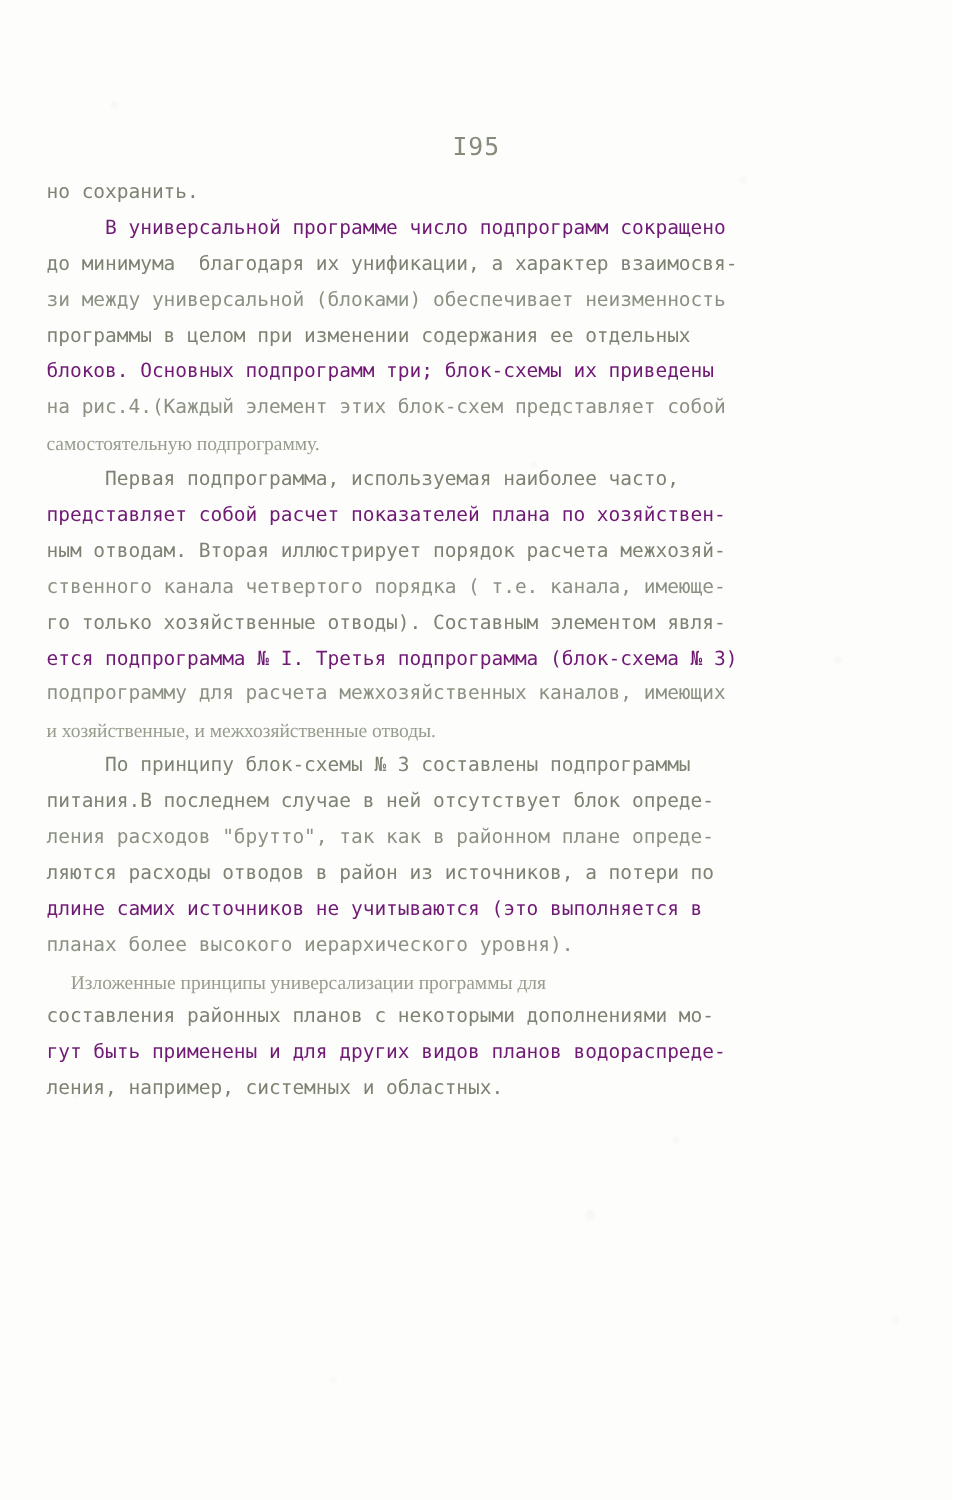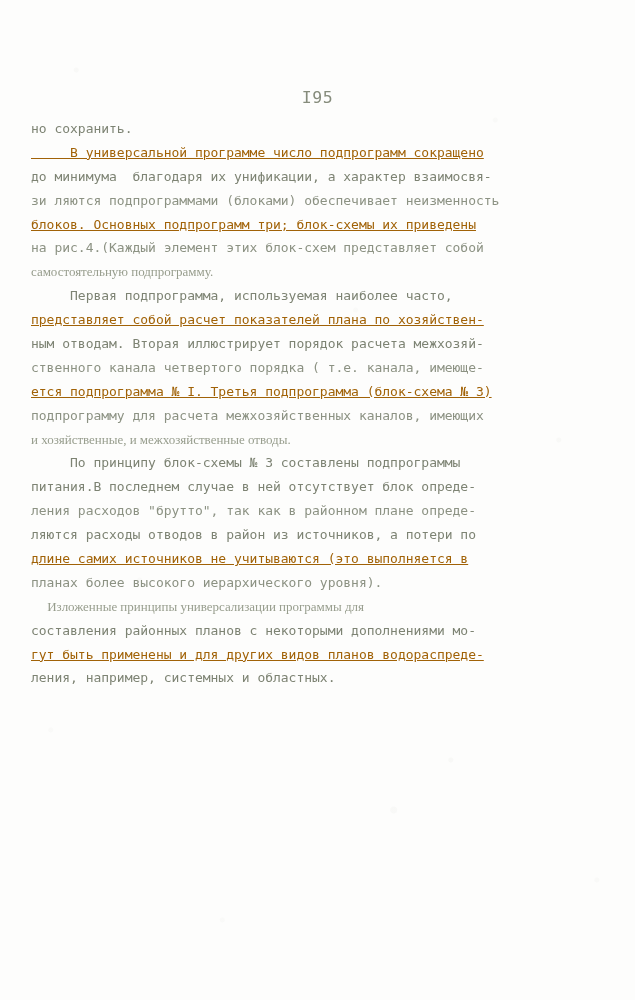--- a/index.html
+++ b/index.html
@@ -65,51 +65,53 @@
     font-family: "DejaVu Sans Mono", "Liberation Mono", monospace;
     font-size: 13px;
     line-height: 23.9px;
     letter-spacing: -0.02px;
     color: #7d8373;
     white-space: pre;
     height: 23.9px;
   }
 
   
-  .ink-dark   { color: #a16207; text-decoration: underline; }
+  .ink-dark   { color: #701a75; }
   .ink-mid    { color: #7d8373; }
   .ink-light  { color: #8c9283; }
   .ink-faint  { color: #979d8d; font-family: Liberation Serif, serif; }
 </style>
 </head>
 <body>
 
 <div class="page">
 
   <div class="paper-grain"></div>
 
   <div class="folio">I95</div>
 
   <div class="body-text">
       <div class="para">
         <div class="line ink-mid">но сохранить.</div>
       </div>
       <div class="para">
         <div class="line ink-dark">     В универсальной программе число подпрограмм сокращено</div>
         <div class="line ink-mid">до минимума  благодаря их унификации, а характер взаимосвя-</div>
-        <div class="line ink-light">зи ляются подпрограммами (блоками) обеспечивает неизменность</div>
+        <div class="line ink-light">зи между универсальной (блоками) обеспечивает неизменность</div>
+        <div class="line ink-mid">программы в целом при изменении содержания ее отдельных</div>
         <div class="line ink-dark">блоков. Основных подпрограмм три; блок-схемы их приведены</div>
         <div class="line ink-light">на рис.4.(Каждый элемент этих блок-схем представляет собой</div>
         <div class="line ink-faint">самостоятельную подпрограмму.</div>
       </div>
       <div class="para">
         <div class="line ink-mid">     Первая подпрограмма, используемая наиболее часто,</div>
         <div class="line ink-dark">представляет собой расчет показателей плана по хозяйствен-</div>
         <div class="line ink-mid">ным отводам. Вторая иллюстрирует порядок расчета межхозяй-</div>
         <div class="line ink-light">ственного канала четвертого порядка ( т.е. канала, имеюще-</div>
+        <div class="line ink-mid">го только хозяйственные отводы). Составным элементом явля-</div>
         <div class="line ink-dark">ется подпрограмма № I. Третья подпрограмма (блок-схема № 3)</div>
         <div class="line ink-light">подпрограмму для расчета межхозяйственных каналов, имеющих</div>
         <div class="line ink-faint">и хозяйственные, и межхозяйственные отводы.</div>
       </div>
       <div class="para">
         <div class="line ink-mid">     По принципу блок-схемы № 3 составлены подпрограммы</div>
         <div class="line ink-mid">питания.В последнем случае в ней отсутствует блок опреде-</div>
         <div class="line ink-light">ления расходов "брутто", так как в районном плане опреде-</div>
         <div class="line ink-mid">ляются расходы отводов в район из источников, а потери по</div>
         <div class="line ink-dark">длине самих источников не учитываются (это выполняется в</div>

